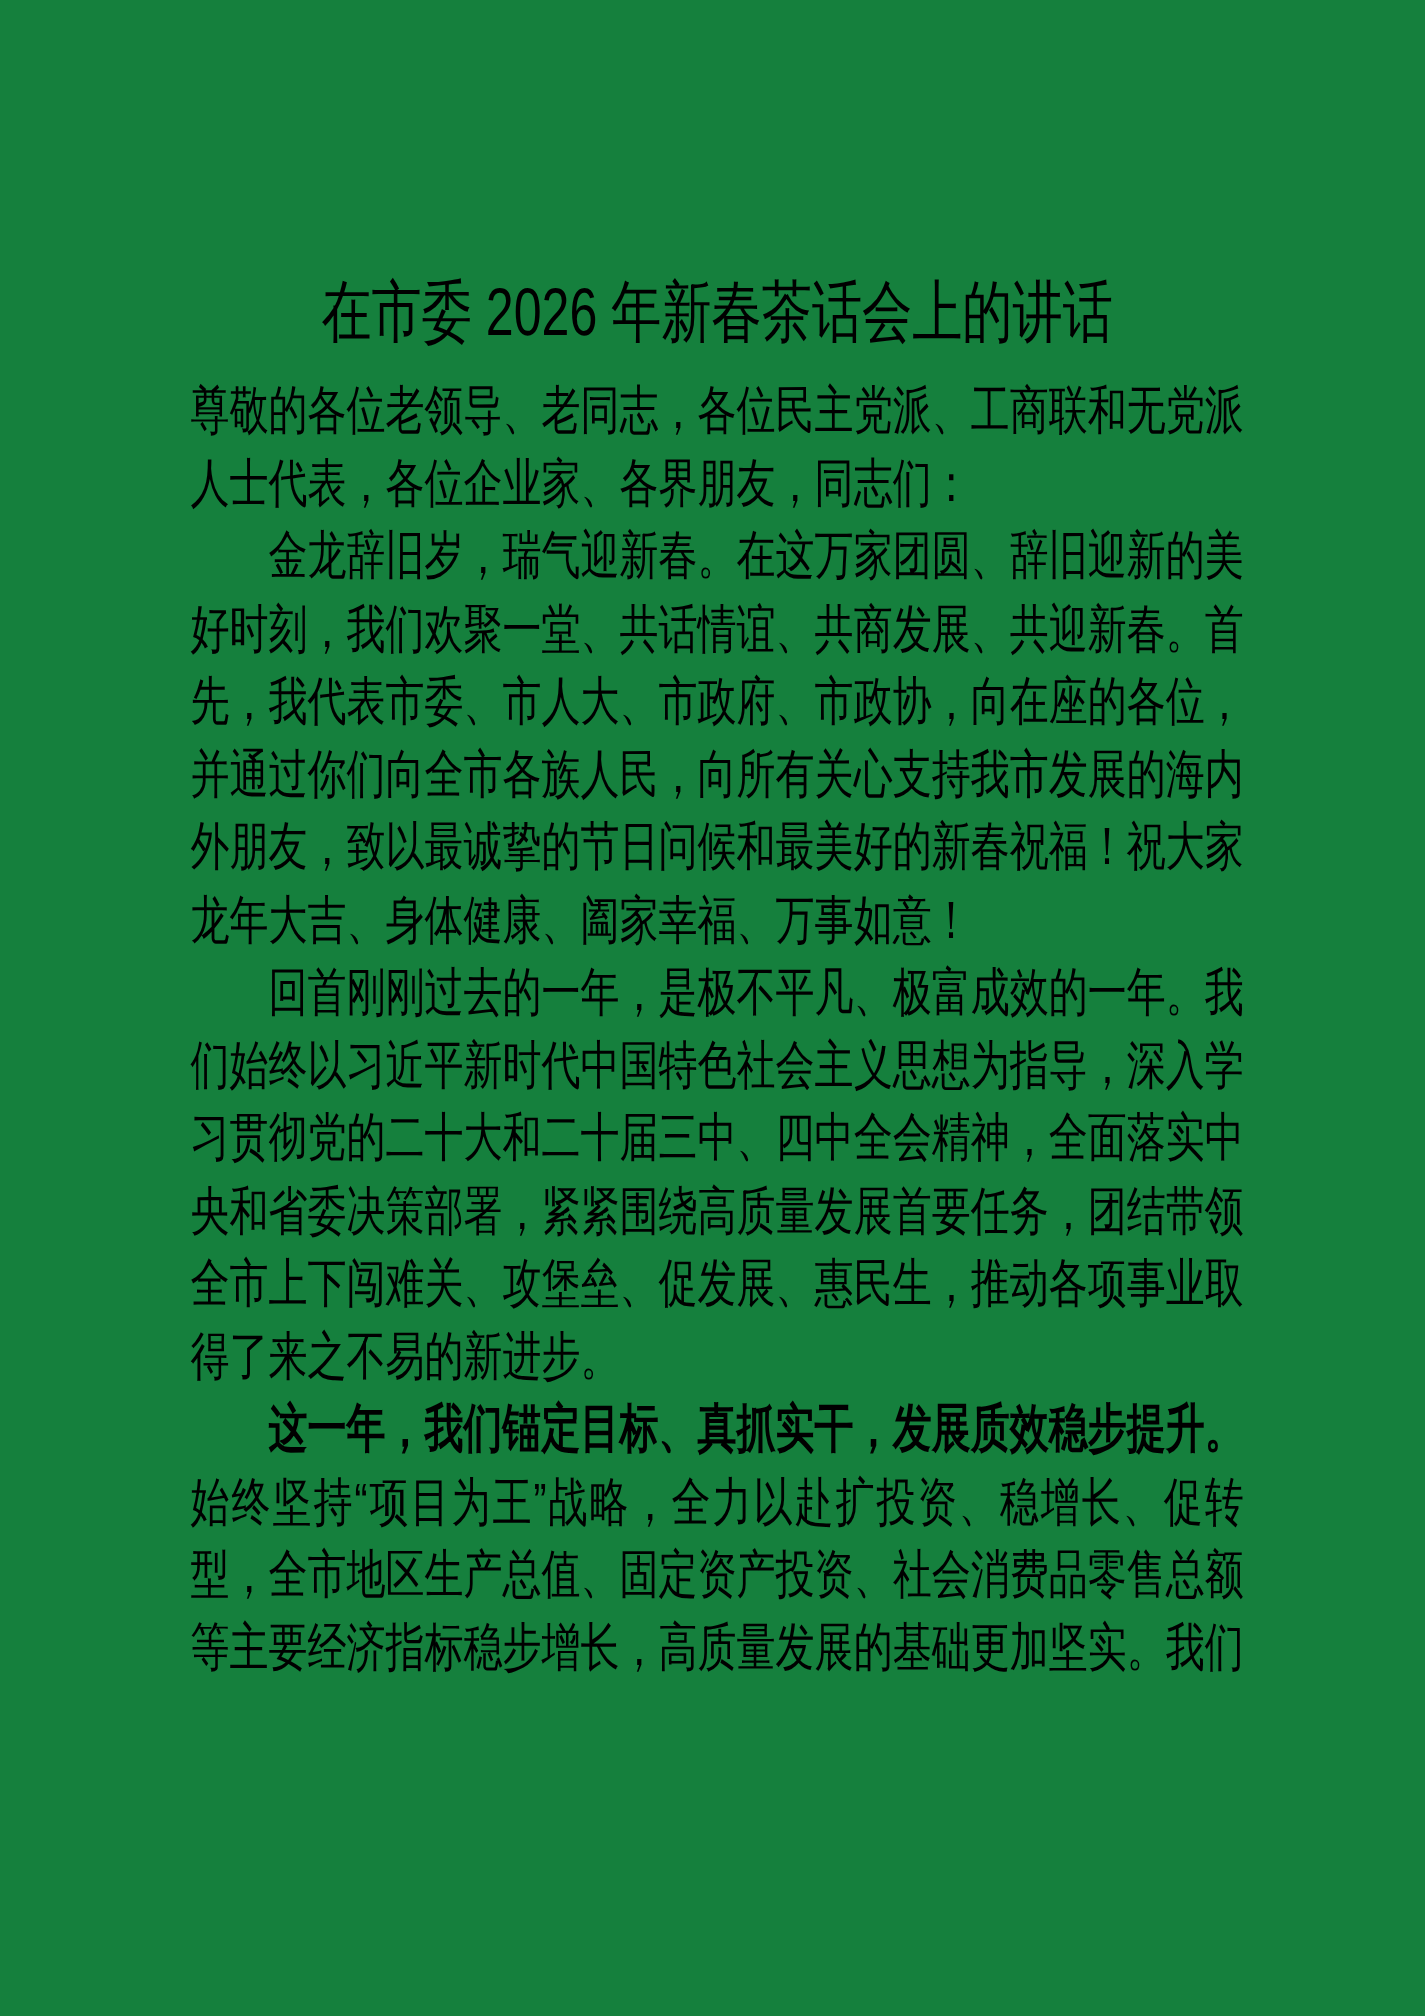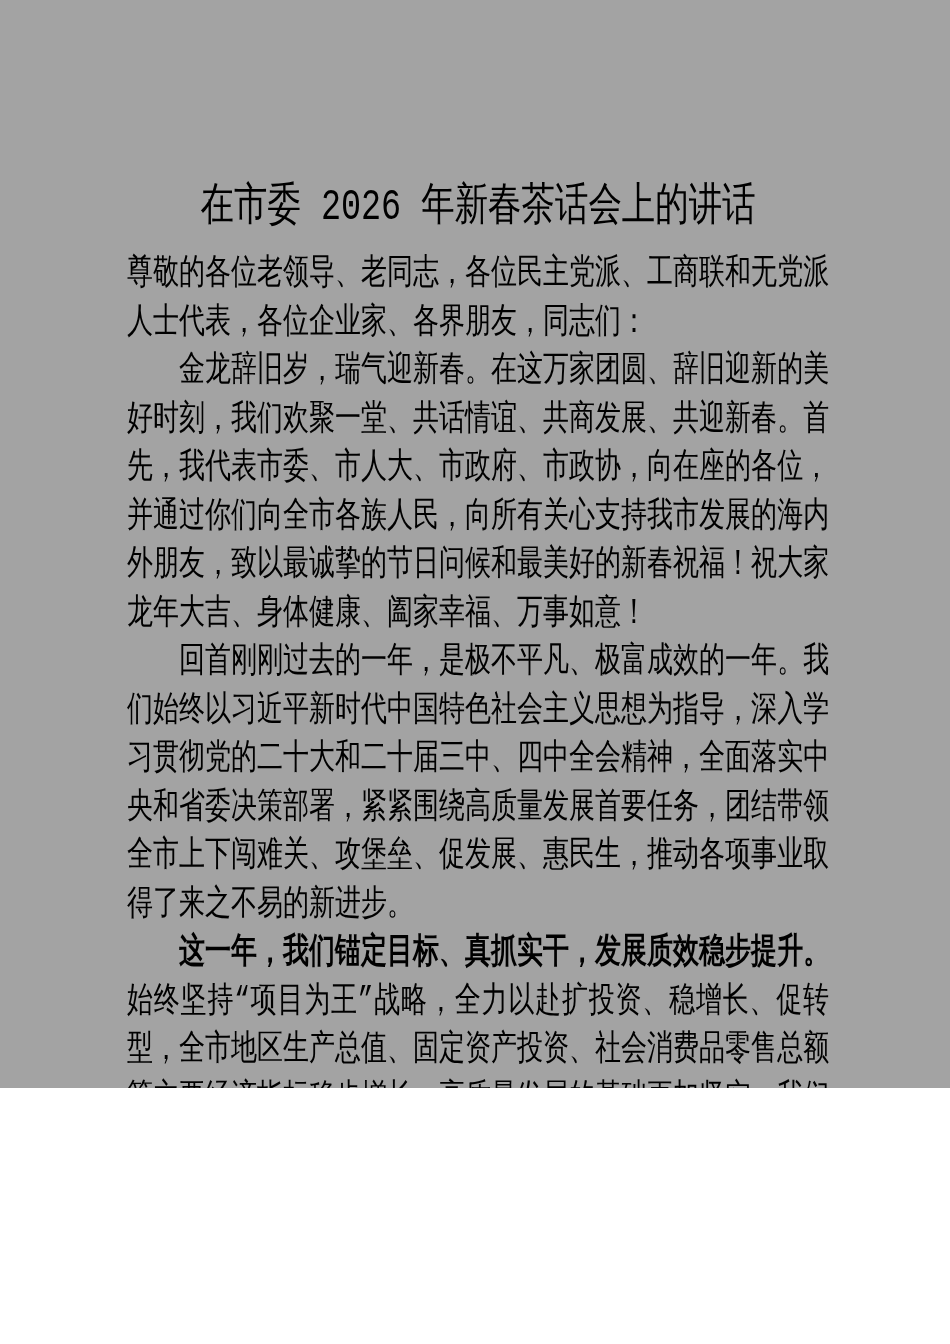--- a/index.html
+++ b/index.html
@@ -3,24 +3,24 @@
 <meta charset="utf-8">
 <style>
   html, body {
     margin: 0;
     padding: 0;
     background: #ffffff;
   }
   .page {
     position: relative;
     width: 950px;
-    height: 1088px;
-    background: #a3a3a3;
+    height: 1344px;
+    background: #15803d;
     overflow: hidden;
-    font-family: Liberation Mono, monospace;
+    font-family: Liberation Sans, sans-serif;
     color: #000000;
   }
   
   .text-wrap {
     position: absolute;
     left: 127px;
     top: 0;
     width: 945px;              
     transform: scaleX(0.743);  
     transform-origin: 0 0;

